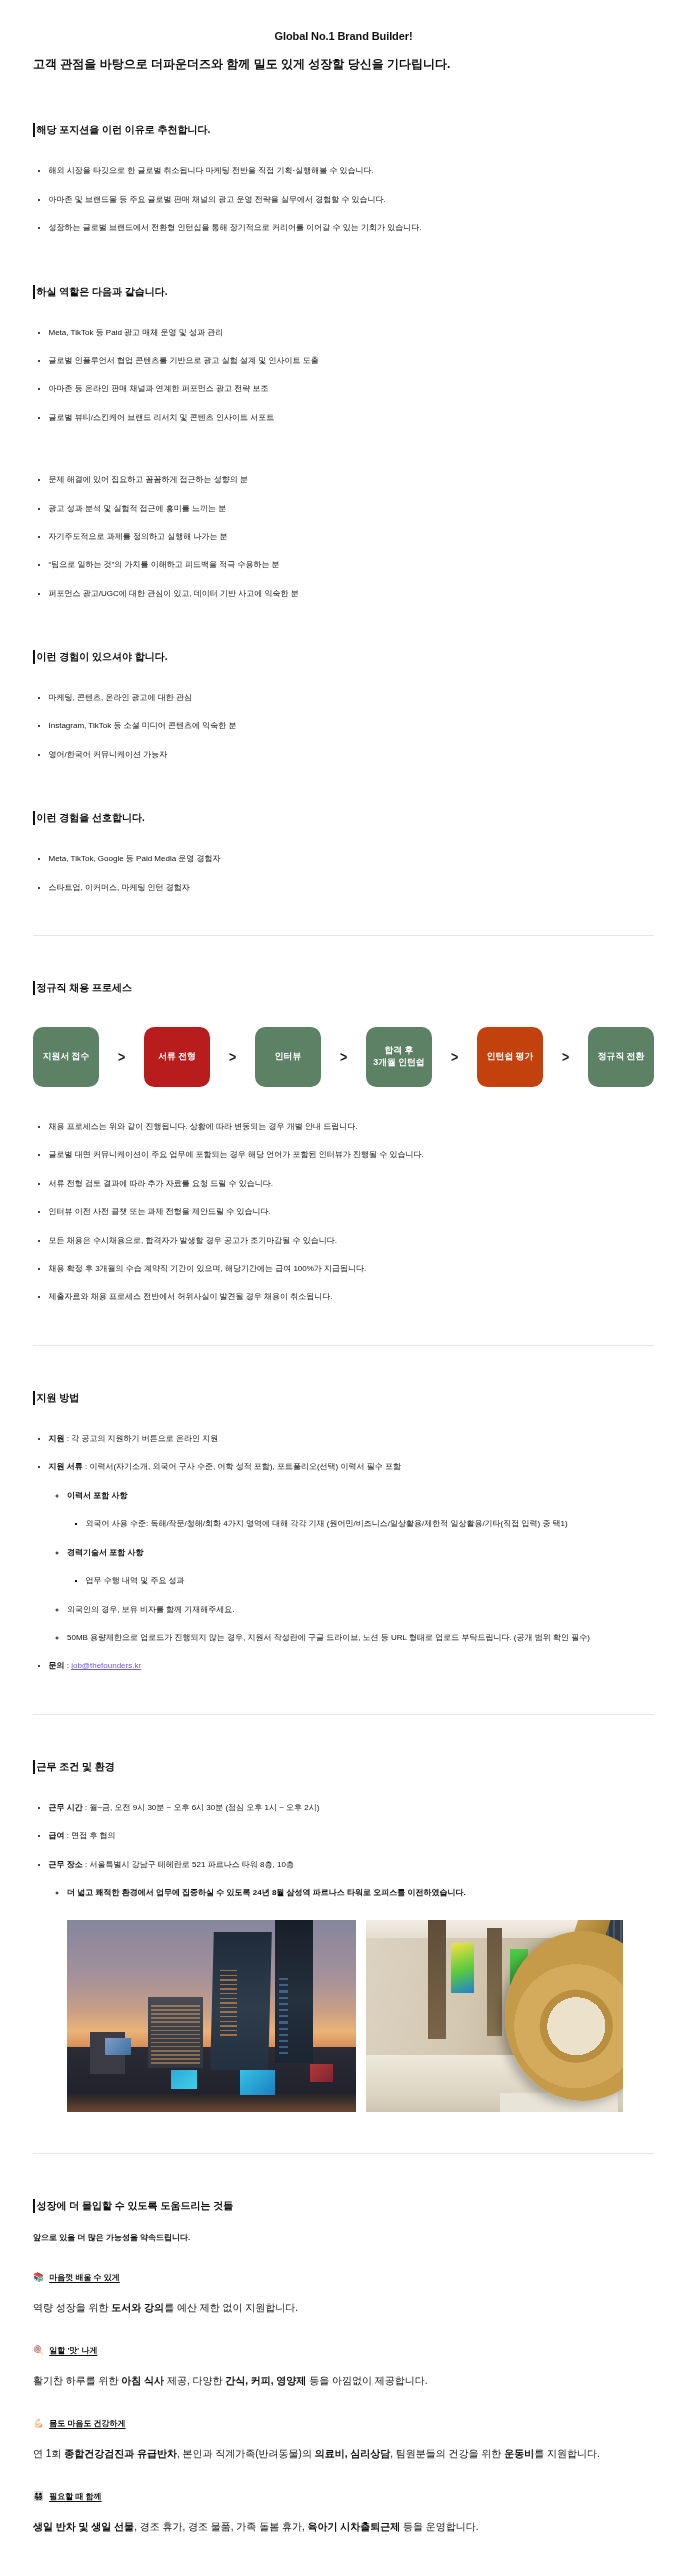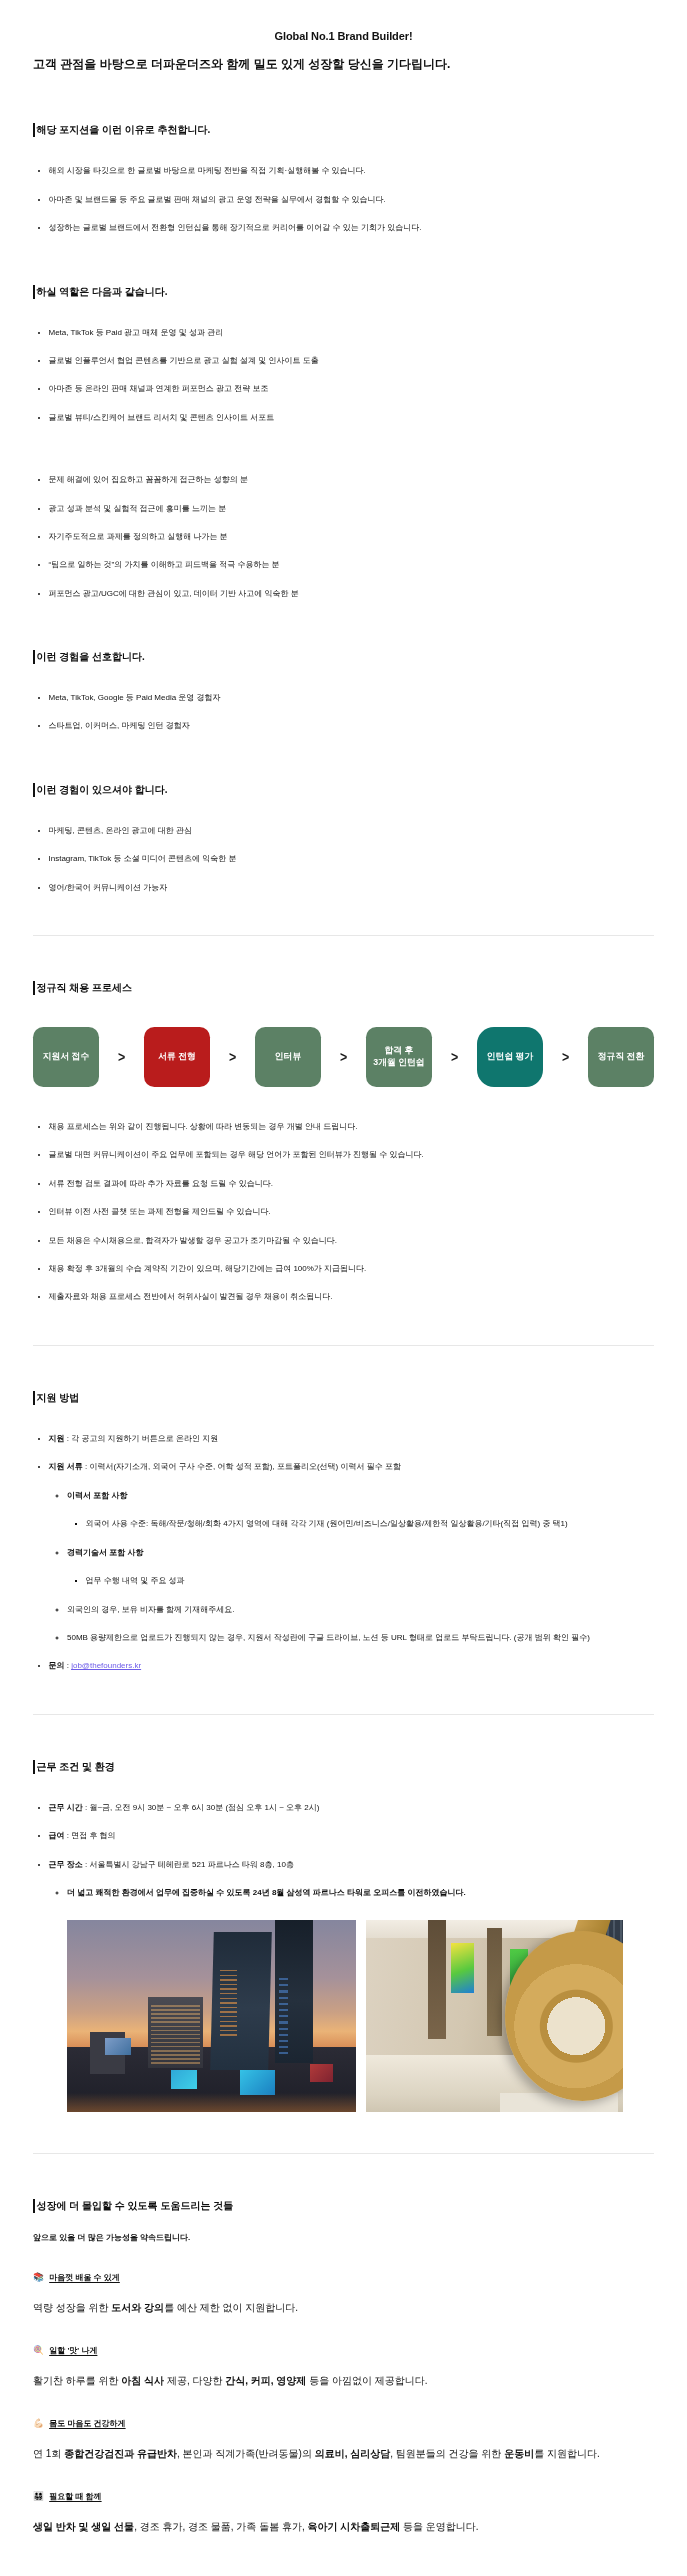--- a/index.html
+++ b/index.html
@@ -101,21 +101,21 @@
   <h1 class="doc-title">Global No.1 Brand Builder!</h1>
   <p class="doc-subtitle">고객 관점을 바탕으로 더파운더즈와 함께 밀도 있게 성장할 당신을 기다립니다.</p>
 
   <section class="section">
     <h2 class="sec-head">
       <span class="head-bar"></span>
       <span>해당 포지션을 이런 이유로 추천합니다.</span>
     </h2>
     <div>
         <ul class="lvl0">
-          <li>해외 시장을 타깃으로 한 글로벌 바탕으로 마케팅 전반을 직접 기획·실행해볼 수 있습니다.</li>
+          <li>해외 시장을 타깃으로 한 글로벌 취소됩니다 마케팅 전반을 직접 기획·실행해볼 수 있습니다.</li>
           <li>아마존 및 브랜드몰 등 주요 글로벌 판매 채널의 광고 운영 전략을 실무에서 경험할 수 있습니다.</li>
           <li>성장하는 글로벌 브랜드에서 전환형 인턴십을 통해 장기적으로 커리어를 이어갈 수 있는 기회가 있습니다.</li>
         </ul>
       </div>
   </section>
 
   <section class="section">
     <h2 class="sec-head">
       <span class="head-bar"></span>
       <span>하실 역할은 다음과 같습니다.</span>
@@ -138,62 +138,62 @@
           <li>자기주도적으로 과제를 정의하고 실행해 나가는 분</li>
           <li>“팀으로 일하는 것”의 가치를 이해하고 피드백을 적극 수용하는 분</li>
           <li>퍼포먼스 광고/UGC에 대한 관심이 있고, 데이터 기반 사고에 익숙한 분</li>
         </ul>
       </div>
   </section>
 
   <section class="section">
     <h2 class="sec-head">
       <span class="head-bar"></span>
-      <span>이런 경험을 선호합니다.</span>
-    </h2>
-    <div>
-        <ul class="lvl0">
-          <li>Meta, TikTok, Google 등 Paid Media 운영 경험자</li>
-          <li>스타트업, 이커머스, 마케팅 인턴 경험자</li>
-        </ul>
-      </div>
-  </section>
-
-  <section class="section">
-    <h2 class="sec-head">
-      <span class="head-bar"></span>
       <span>이런 경험이 있으셔야 합니다.</span>
     </h2>
     <div>
         <ul class="lvl0">
           <li>마케팅, 콘텐츠, 온라인 광고에 대한 관심</li>
           <li>Instagram, TikTok 등 소셜 미디어 콘텐츠에 익숙한 분</li>
           <li>영어/한국어 커뮤니케이션 가능자</li>
         </ul>
       </div>
   </section>
 
+  <section class="section">
+    <h2 class="sec-head">
+      <span class="head-bar"></span>
+      <span>이런 경험을 선호합니다.</span>
+    </h2>
+    <div>
+        <ul class="lvl0">
+          <li>Meta, TikTok, Google 등 Paid Media 운영 경험자</li>
+          <li>스타트업, 이커머스, 마케팅 인턴 경험자</li>
+        </ul>
+      </div>
+  </section>
+
   <hr class="divider" style="border-top-color: rgb(231, 231, 231);">
 
   <section class="section after-divider">
     <h2 class="sec-head">
       <span class="head-bar"></span>
       <span>정규직 채용 프로세스</span>
     </h2>
     <div class="flow">
         <div class="step" style="background: rgb(92, 129, 101);">지원서 접수</div>
         <div class="chev">&gt;</div>
         <div class="step" style="background: #b91c1c;">서류 전형</div>
         <div class="chev">&gt;</div>
         <div class="step" style="background: rgb(92, 129, 101);">인터뷰</div>
         <div class="chev">&gt;</div>
         <div class="step" style="background: rgb(92, 129, 101);">합격 후
 3개월 인턴쉽</div>
         <div class="chev">&gt;</div>
-        <div class="step" style="background: #0f766e; border-radius: 17px;">인턴쉽 평가</div>
+        <div class="step" style="background: #c2410c;">인턴쉽 평가</div>
         <div class="chev">&gt;</div>
         <div class="step" style="background: rgb(92, 129, 101);">정규직 전환</div>
       </div>
     <div class="notes">
         <ul class="lvl0">
           <li>채용 프로세스는 위와 같이 진행됩니다. 상황에 따라 변동되는 경우 개별 안내 드립니다.</li>
           <li>글로벌 대면 커뮤니케이션이 주요 업무에 포함되는 경우 해당 언어가 포함된 인터뷰가 진행될 수 있습니다.</li>
           <li>서류 전형 검토 결과에 따라 추가 자료를 요청 드릴 수 있습니다.</li>
           <li>인터뷰 이전 사전 콜챗 또는 과제 전형을 제안드릴 수 있습니다.</li>
           <li>모든 채용은 수시채용으로, 합격자가 발생할 경우 공고가 조기마감될 수 있습니다.</li>

